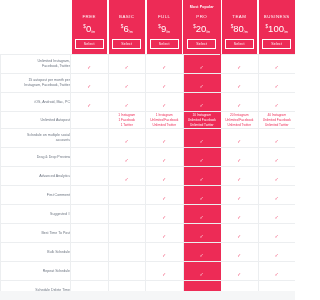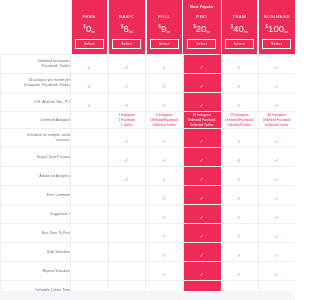--- a/index.html
+++ b/index.html
@@ -190,21 +190,21 @@
               <div class="popular-badge">Most Popular</div>
               <div class="plan-name">PRO</div>
               <div class="plan-price"><span class="cur">$</span><span class="amt">20</span><span class="per">/m</span></div>
               <button class="select-btn">Select</button>
             </div>
           </td>
           <td>
             <div class="plan-head">
               <div class="popular-badge" style="visibility: hidden;">&nbsp;</div>
               <div class="plan-name">TEAM</div>
-              <div class="plan-price"><span class="cur">$</span><span class="amt">40</span><span class="per">/m</span></div>
+              <div class="plan-price"><span class="cur">$</span><span class="amt">80</span><span class="per">/m</span></div>
               <button class="select-btn">Select</button>
             </div>
           </td>
           <td>
             <div class="plan-head">
               <div class="popular-badge" style="visibility: hidden;">&nbsp;</div>
               <div class="plan-name">BUSINESS</div>
               <div class="plan-price"><span class="cur">$</span><span class="amt">100</span><span class="per">/m</span></div>
               <button class="select-btn">Select</button>
             </div>

